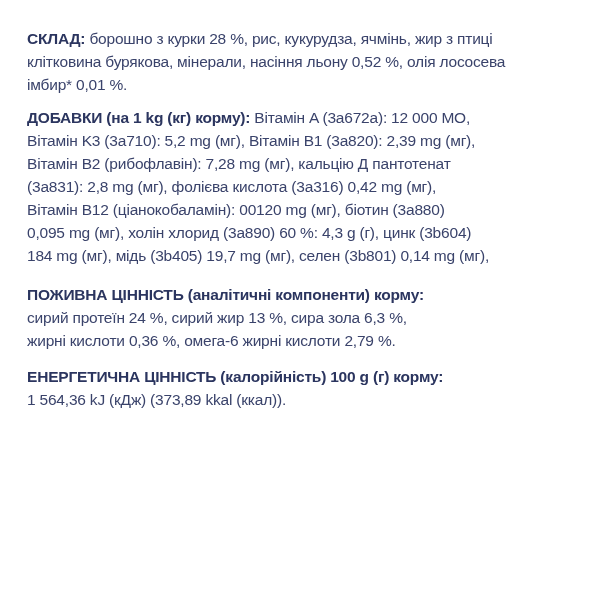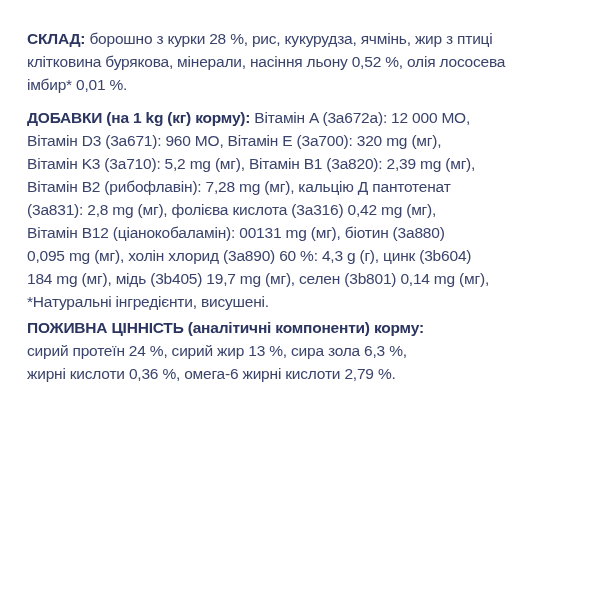--- a/index.html
+++ b/index.html
@@ -17,21 +17,21 @@
     box-sizing: border-box;
     width: 600px;
     height: 476px;
     padding: 27px 18px 0 27px;
     background: #ffffff;
   }
   .para {
     margin: 0 0 10px 0;
     padding: 0;
   }
-  .para-additives   { margin-bottom: 3px; }
+  .para-additives   { margin-bottom: 16px; }
   .para-nutrition   { margin-bottom: 13px; }
   .para-energy      { margin-bottom: 0; }
   .line {
     margin: 0;
     padding: 0;
     white-space: nowrap;
     font-size: 15.5px;
     line-height: 23px;
     letter-spacing: -0.2px;
     color: #3a436b;
@@ -47,30 +47,32 @@
 <main class="sheet">
 
   <section class="para para-composition">
     <p class="line"><strong>СКЛАД:</strong><span> борошно з курки 28 %, рис, кукурудза, ячмінь, жир з птиці</span></p>
     <p class="line">клітковина бурякова, мінерали, насіння льону 0,52 %, олія лососева</p>
     <p class="line">імбир* 0,01 %.</p>
   </section>
 
   <section class="para para-additives">
     <p class="line"><strong>ДОБАВКИ (на 1 kg (кг) корму):</strong><span> Вітамін A (3a672a): 12 000 МО,</span></p>
-    <p class="line">Вітамін D3 (3a671): 960 МО, Вітамін E (3a700): 320 mg (мг),</p>
     <p class="line">Вітамін K3 (3a710): 5,2 mg (мг), Вітамін B1 (3a820): 2,39 mg (мг),</p>
     <p class="line">Вітамін B2 (рибофлавін): 7,28 mg (мг), кальцію Д пантотенат</p>
     <p class="line">(3a831): 2,8 mg (мг), фолієва кислота (3a316) 0,42 mg (мг),</p>
-    <p class="line">Вітамін B12 (ціанокобаламін): 00131 mg (мг), біотин (3a880)</p>
+    <p class="line">Вітамін B12 (ціанокобаламін): 00120 mg (мг), біотин (3a880)</p>
     <p class="line">0,095 mg (мг), холін хлорид (3a890) 60 %: 4,3 g (г), цинк (3b604)</p>
     <p class="line">184 mg (мг), мідь (3b405) 19,7 mg (мг), селен (3b801) 0,14 mg (мг),</p>
-    <p class="line">*Натуральні інгредієнти, висушені.</p>
   </section>
 
   <section class="para para-nutrition">
     <p class="line"><strong>ПОЖИВНА ЦІННІСТЬ (аналітичні компоненти) корму:</strong></p>
     <p class="line">сирий протеїн 24 %, сирий жир 13 %, сира зола 6,3 %,</p>
     <p class="line">жирні кислоти 0,36 %, омега-6 жирні кислоти 2,79 %.</p>
   </section>
 
+  <section class="para para-energy">
+    <p class="line"><strong>ЕНЕРГЕТИЧНА ЦІННІСТЬ (калорійність) 100 g (г) корму:</strong></p>
+    <p class="line">1 564,36 kJ (кДж) (373,89 kkal (ккал)).</p>
+  </section>
 
 </main>
 
 </body></html>

